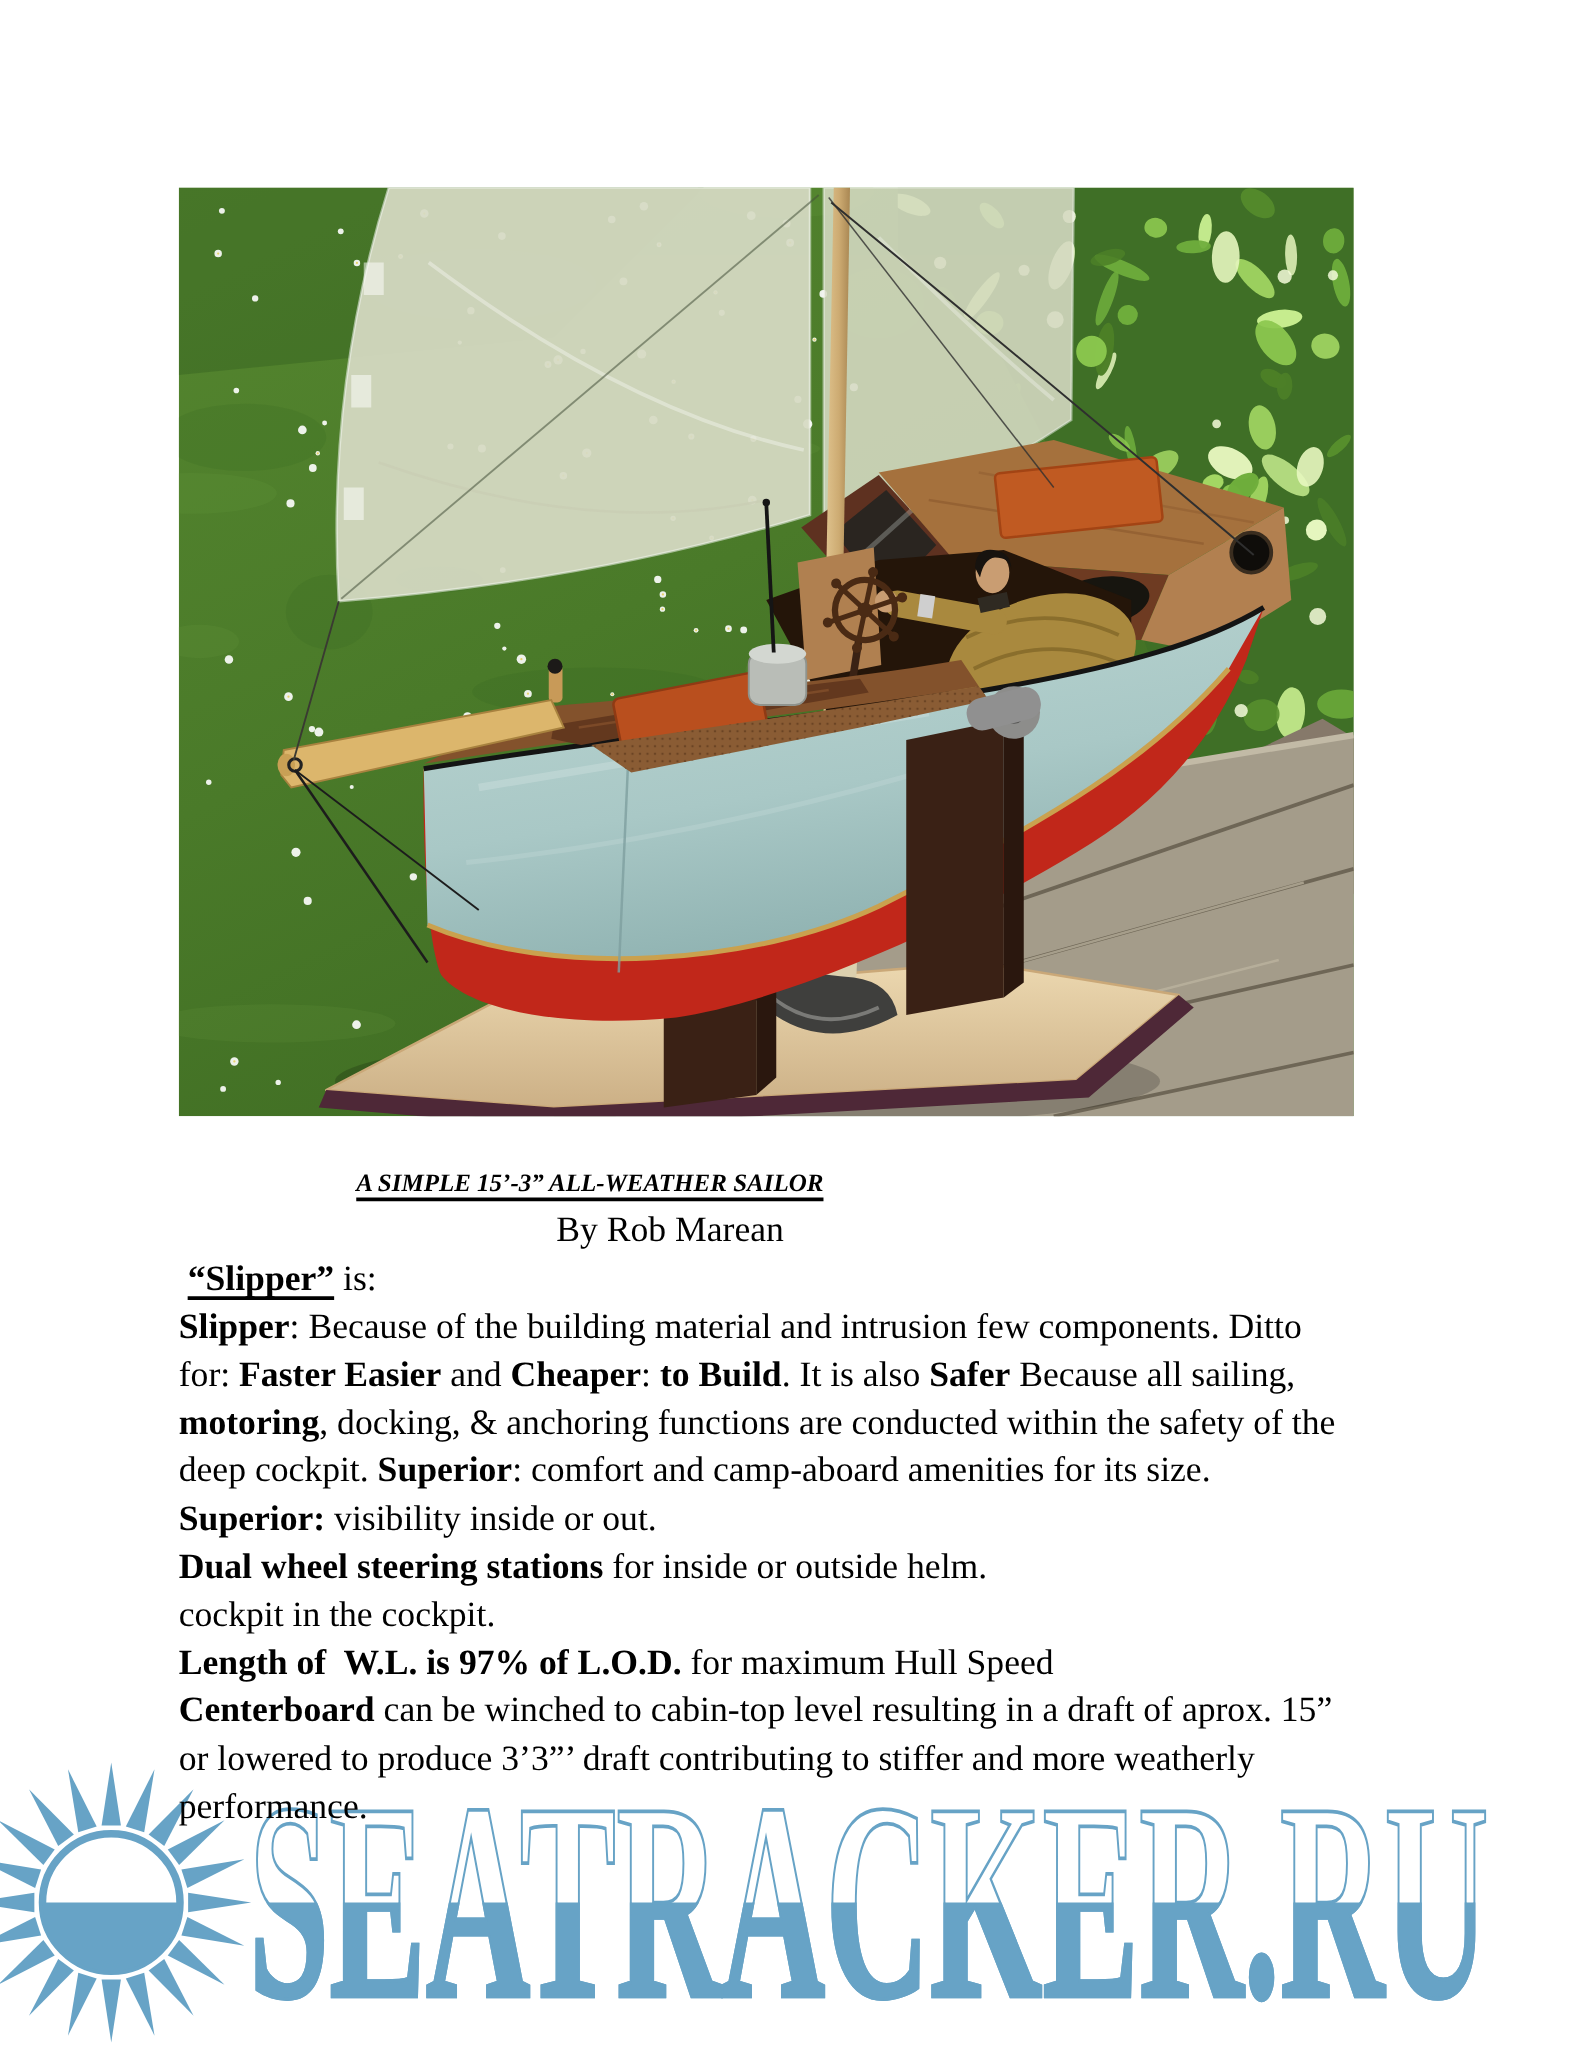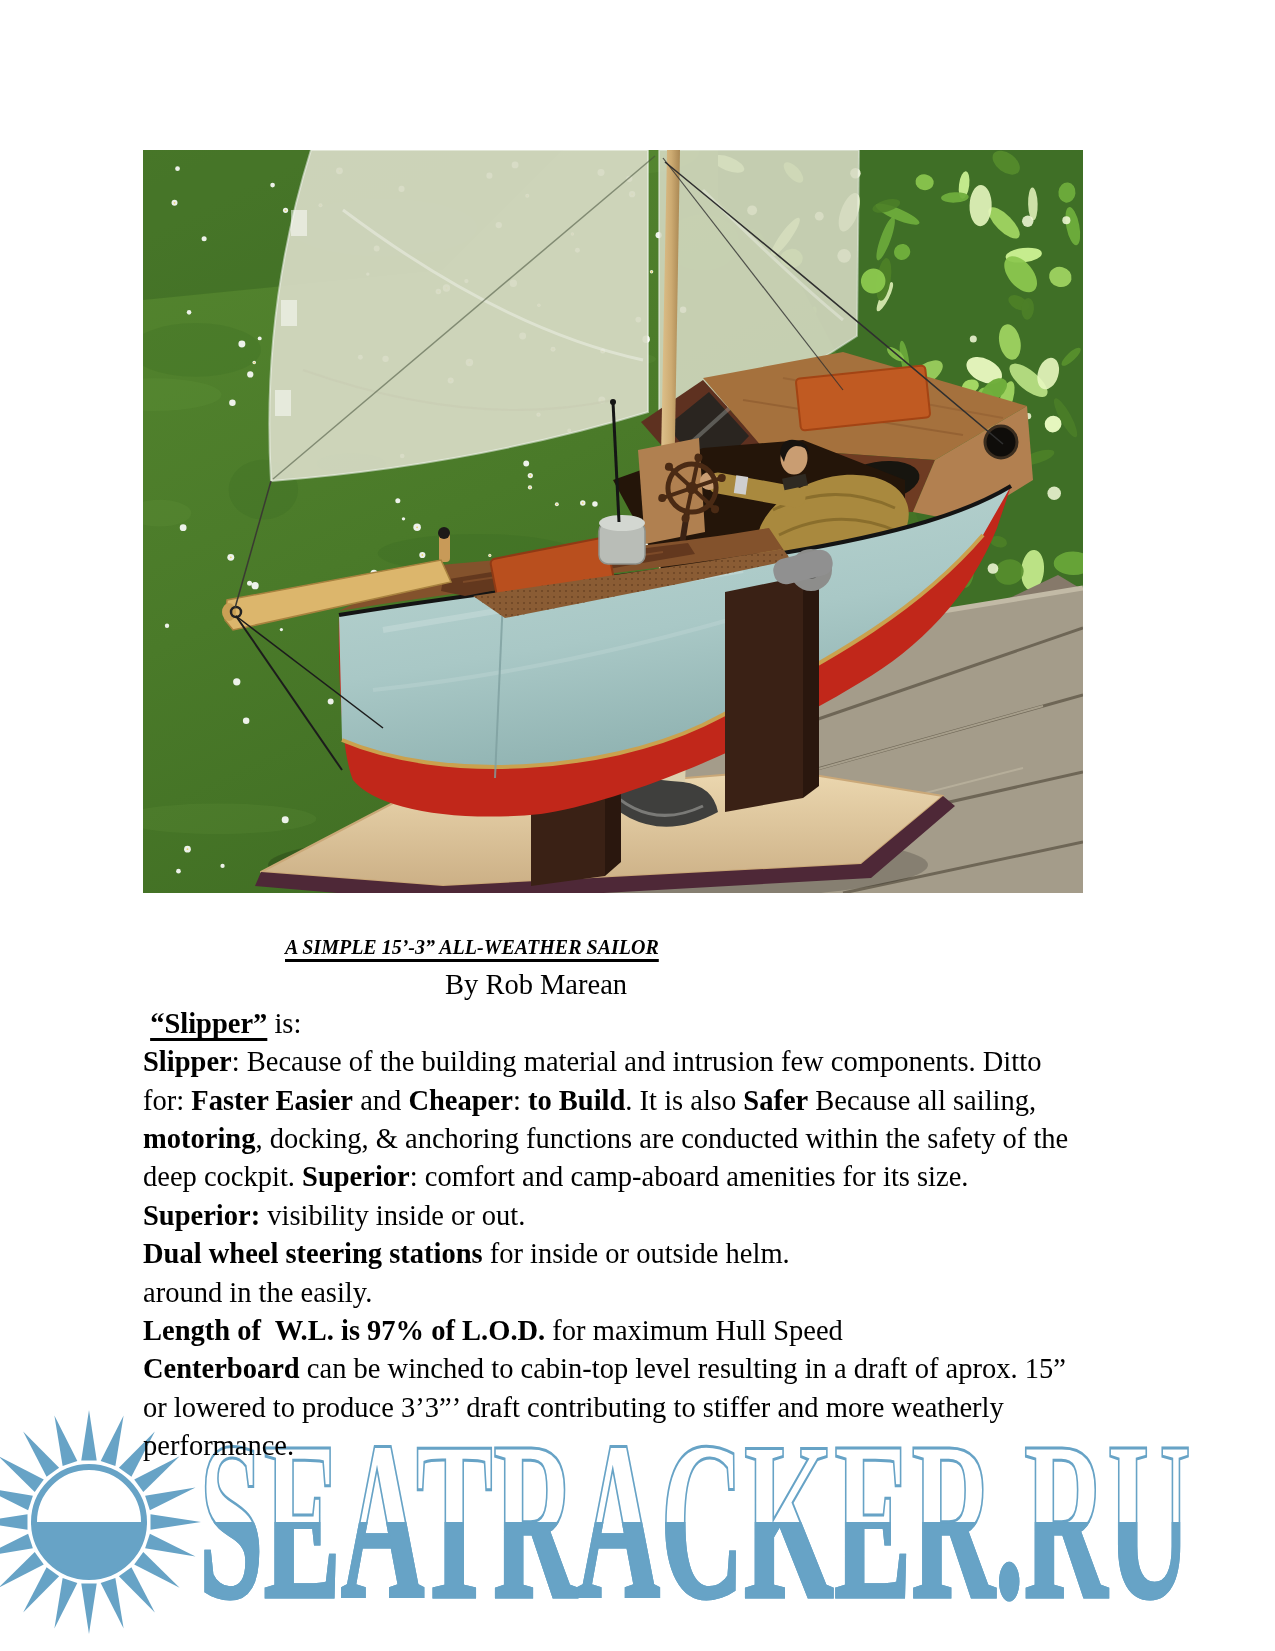--- a/index.html
+++ b/index.html
@@ -473,21 +473,21 @@
     <div class="title">A SIMPLE 15’-3” ALL-WEATHER SAILOR</div>
     <div class="byline">By Rob Marean</div>
     <div id="body-lines">
         <div class="tl"><span> </span><span class="b u">“Slipper”</span><span> is:</span></div>
         <div class="tl"><span class="b">Slipper</span><span>: Because of the building material and intrusion few components. Ditto</span></div>
         <div class="tl"><span>for: </span><span class="b">Faster Easier</span><span> and </span><span class="b">Cheaper</span><span>: </span><span class="b">to Build</span><span>. It is also </span><span class="b">Safer</span><span> Because all sailing,</span></div>
         <div class="tl"><span class="b">motoring</span><span>, docking, &amp; anchoring functions are conducted within the safety of the</span></div>
         <div class="tl"><span>deep cockpit. </span><span class="b">Superior</span><span>: comfort and camp-aboard amenities for its size.</span></div>
         <div class="tl"><span class="b">Superior:</span><span> visibility inside or out.</span></div>
         <div class="tl"><span class="b">Dual wheel steering stations</span><span> for inside or outside helm.</span></div>
-        <div class="tl"><span>around in the easily.</span></div>
+        <div class="tl"><span>cockpit in the cockpit.</span></div>
         <div class="tl"><span class="b">Length of&nbsp; W.L. is 97% of L.O.D.</span><span> for maximum Hull Speed</span></div>
         <div class="tl"><span class="b">Centerboard</span><span> can be winched to cabin-top level resulting in a draft of aprox. 15”</span></div>
         <div class="tl"><span>or lowered to produce 3’3”’ draft contributing to stiffer and more weatherly</span></div>
         <div class="tl"><span>performance.</span></div>
       </div>
   </div>
 
   <svg id="wm" viewBox="0 0 1275 259" xmlns="http://www.w3.org/2000/svg">
     <defs>
       <clipPath id="wmClip">

